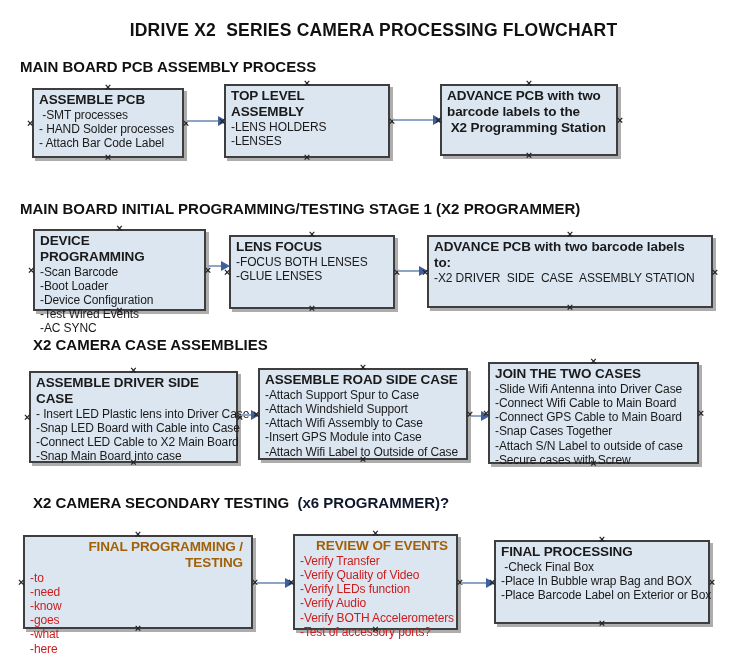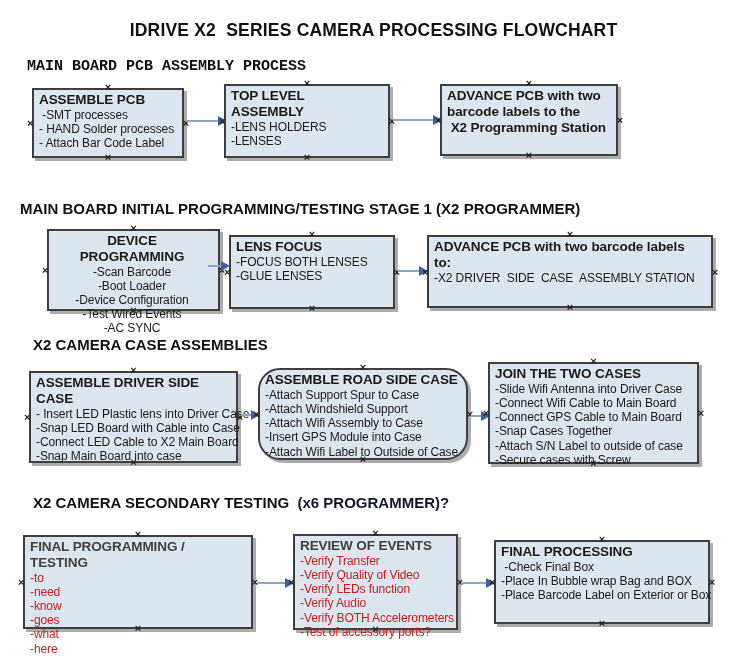--- a/index.html
+++ b/index.html
@@ -31,21 +31,21 @@
     overflow:visible;
   }
   .box .hdr{
     font-size:13.5px;font-weight:bold;line-height:1.18;
     white-space:pre-wrap;letter-spacing:-.1px;
   }
   .box .items .item{
     font-size:12px;line-height:1.18;
     white-space:pre;letter-spacing:-.1px;
   }
-  .red-box .hdr{color:#404040;}
+  .red-box .hdr{color:#a16207;text-align:right;}
   .red-box .items .item{color:#cc1c1c;}
   
   .box::before{content:"\00d7";position:absolute;top:-8px;left:50%;transform:translateX(-50%);
     font-size:11px;font-weight:bold;color:#222;line-height:1;}
   .box::after{content:"\00d7";position:absolute;bottom:-7px;left:50%;transform:translateX(-50%);
     font-size:11px;font-weight:bold;color:#222;line-height:1;}
   .box .hdr::before{content:"\00d7";position:absolute;top:50%;left:-7px;transform:translateY(-50%);
     font-size:11px;font-weight:bold;color:#222;line-height:1;}
   .box .hdr::after{content:"\00d7";position:absolute;top:50%;right:-7px;transform:translateY(-50%);
     font-size:11px;font-weight:bold;color:#222;line-height:1;}
@@ -59,21 +59,21 @@
     border-bottom:5px solid transparent;
   }
 </style>
 </head>
 <body>
 
 <div id="canvas">
 
   <div class="page-title">IDRIVE X2  SERIES CAMERA PROCESSING FLOWCHART</div>
 
-  <div class="section-heading" style="left:27px;top:58px;font-family:Liberation Mono, monospace;"><span>MAIN BOARD PCB ASSEMBLY PROCESS</span></div>
+  <div class="section-heading" style="left:20px;top:58px;"><span>MAIN BOARD PCB ASSEMBLY PROCESS</span></div>
 
   <div class="box" style="left:32px;top:88px;width:152px;height:70px;">
     <div class="hdr">ASSEMBLE PCB</div>
     <div class="items">
         <div class="item"> -SMT processes</div>
         <div class="item">- HAND Solder processes</div>
         <div class="item">- Attach Bar Code Label</div>
       </div>
   </div>
   <div class="arrow" style="left:187px;top:120px;width:33px;"></div>
@@ -87,21 +87,21 @@
   <div class="arrow" style="left:393px;top:119px;width:42px;"></div>
   <div class="box" style="left:440px;top:84px;width:178px;height:72px;">
     <div class="hdr">ADVANCE PCB with two
 barcode labels to the
  X2 Programming Station</div>
     <div class="items"></div>
   </div>
 
   <div class="section-heading" style="left:20px;top:200px;"><span>MAIN BOARD INITIAL PROGRAMMING/TESTING STAGE 1 (X2 PROGRAMMER)</span></div>
 
-  <div class="box" style="left:47px;top:229px;width:173px;height:82px;text-align:center;">
+  <div class="box" style="left:33px;top:229px;width:173px;height:82px;">
     <div class="hdr">DEVICE PROGRAMMING</div>
     <div class="items">
         <div class="item">-Scan Barcode</div>
         <div class="item">-Boot Loader</div>
         <div class="item">-Device Configuration</div>
         <div class="item">-Test Wired Events</div>
         <div class="item">-AC SYNC</div>
       </div>
   </div>
   <div class="arrow" style="left:208px;top:265px;width:15px;"></div>
@@ -125,21 +125,21 @@
   <div class="box" style="left:29px;top:371px;width:209px;height:92px;">
     <div class="hdr">ASSEMBLE DRIVER SIDE CASE</div>
     <div class="items">
         <div class="item">- Insert LED Plastic lens into Driver Case</div>
         <div class="item">-Snap LED Board with Cable into Case</div>
         <div class="item">-Connect LED Cable to X2 Main Board</div>
         <div class="item">-Snap Main Board into case</div>
       </div>
   </div>
   <div class="arrow" style="left:241px;top:414px;width:12px;"></div>
-  <div class="box" style="left:258px;top:368px;width:210px;height:92px;border-radius:22px;">
+  <div class="box" style="left:258px;top:368px;width:210px;height:92px;">
     <div class="hdr">ASSEMBLE ROAD SIDE CASE</div>
     <div class="items">
         <div class="item">-Attach Support Spur to Case</div>
         <div class="item">-Attach Windshield Support</div>
         <div class="item">-Attach Wifi Assembly to Case</div>
         <div class="item">-Insert GPS Module into Case</div>
         <div class="item">-Attach Wifi Label to Outside of Case</div>
       </div>
   </div>
   <div class="arrow" style="left:471px;top:415px;width:12px;"></div>

